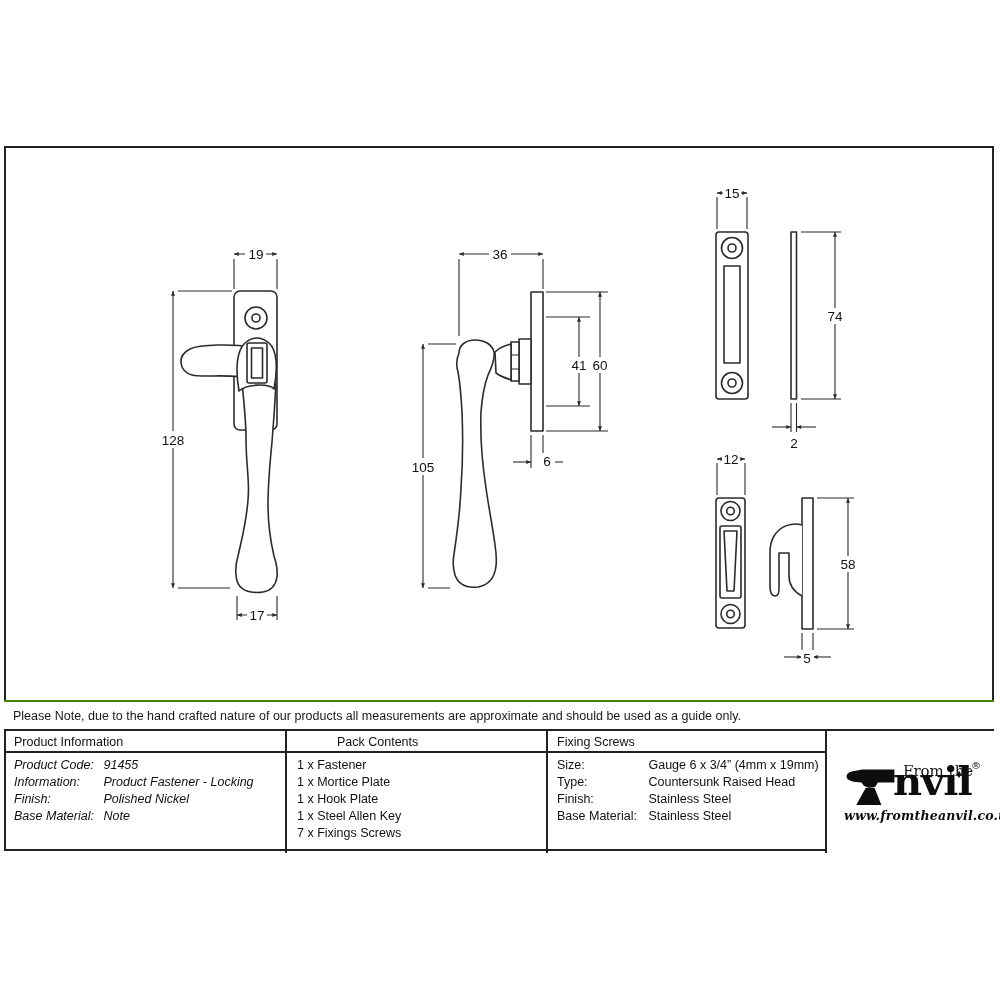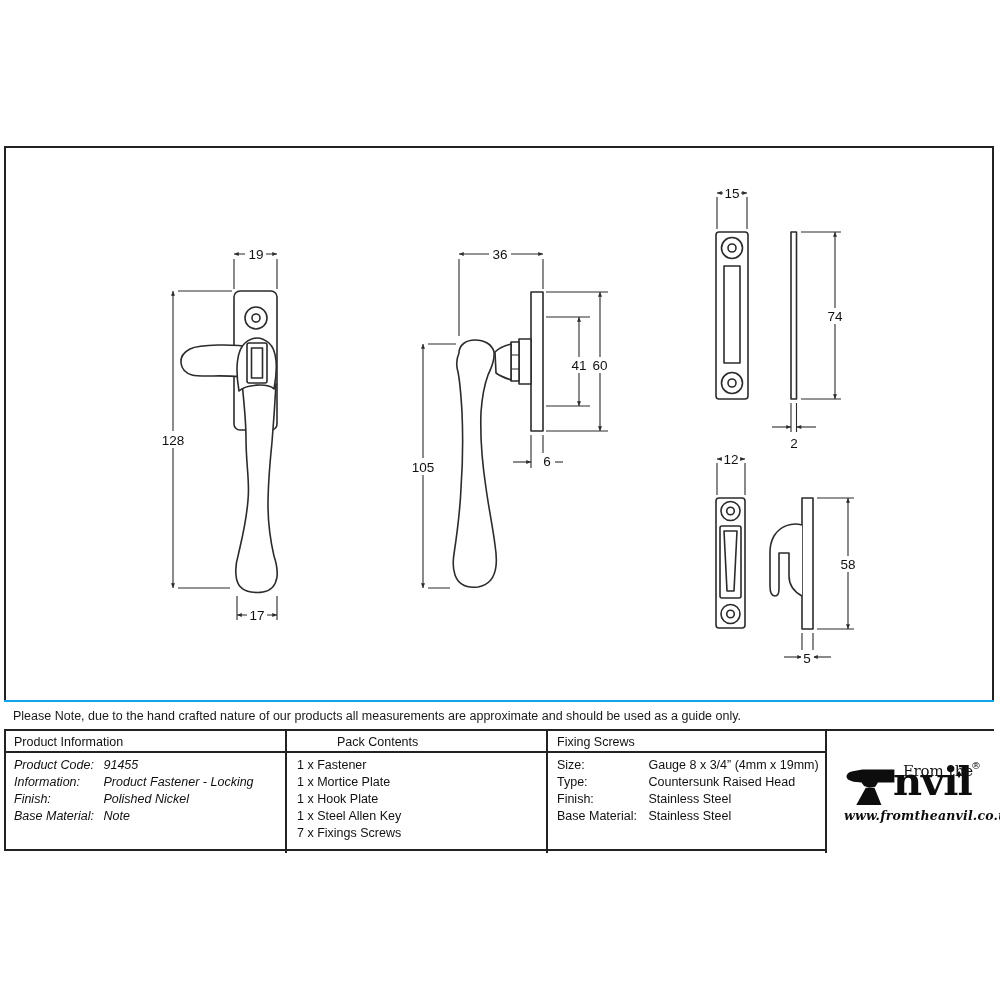--- a/index.html
+++ b/index.html
@@ -8,21 +8,21 @@
   .frame{position:absolute;left:4px;top:146px;width:990px;height:705px;
          border:2px solid #222;box-sizing:border-box;background:#fff;}
   svg{position:absolute;left:0;top:0;}
   .part{fill:#fff;stroke:#2b2b2b;stroke-width:1.6;stroke-linejoin:round;}
   .ext{stroke:#2b2b2b;stroke-width:1.1;fill:none;}
   .dim{stroke:#2b2b2b;stroke-width:1.1;fill:none;}
   .lblbg{fill:#fff;}
   text.dimlbl{font-size:13.5px;fill:#111;text-anchor:middle;
               font-family:"Liberation Sans","DejaVu Sans",sans-serif;}
   .note-bar{position:absolute;left:4px;top:700px;width:990px;height:31px;box-sizing:border-box;
-            border-top:2px solid #0ea5e9;border-bottom:2px solid #222;background:#fff;
+            border-top:2px solid #4d7c0f;border-bottom:2px solid #222;background:#fff;
             display:flex;align-items:center;padding-left:9px;font-size:12.5px;}
   .vdiv{position:absolute;top:731px;height:122px;width:2px;background:#222;}
   .hdr-underline{position:absolute;left:4px;top:751px;width:821px;height:1.5px;background:#222;}
   .thead{position:absolute;top:735px;font-size:12.5px;color:#111;}
   .tcol{position:absolute;top:757px;font-size:12.5px;color:#111;}
   .trow{line-height:17.1px;white-space:nowrap;}
   .tlabel{display:inline-block;width:86px;}
   .tlabel3{display:inline-block;width:88px;}
   .logo-cell{position:absolute;left:827px;top:731px;width:169px;height:122px;background:#fff;}
   .logo-tagline{position:absolute;left:76px;top:31px;font-family:"DejaVu Serif","Liberation Serif",serif;
@@ -213,21 +213,21 @@
     <div class="trow">1 x Fastener</div>
     <div class="trow">1 x Mortice Plate</div>
     <div class="trow">1 x Hook Plate</div>
     <div class="trow">1 x Steel Allen Key</div>
     <div class="trow">7 x Fixings Screws</div>
   </div>
 
   <div class="tcol" style="left:557px;">
     <div class="trow">
       <span class="tlabel3">Size:</span>
-      <span>Gauge 8 x 3/4” (4mm x 19mm)</span></div>
+      <span>Gauge 6 x 3/4” (4mm x 19mm)</span></div>
     <div class="trow">
       <span class="tlabel3">Type:</span>
       <span>Countersunk Raised Head</span></div>
     <div class="trow">
       <span class="tlabel3">Finish:</span>
       <span>Stainless Steel</span></div>
     <div class="trow">
       <span class="tlabel3">Base Material:</span>
       <span>Stainless Steel</span></div>
   </div>

